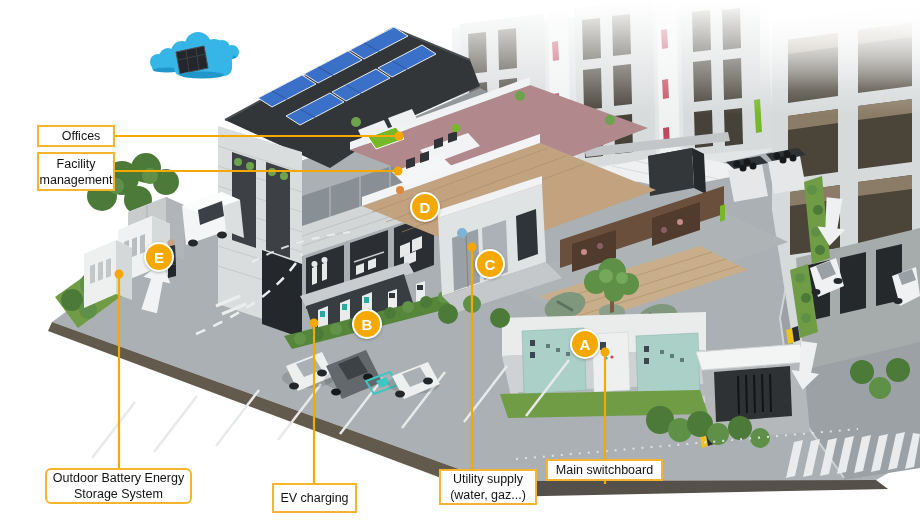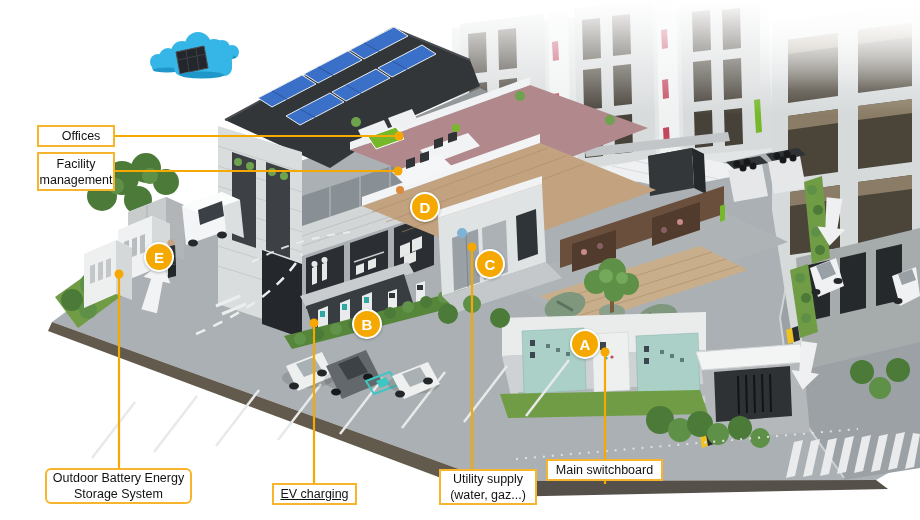--- a/index.html
+++ b/index.html
@@ -532,21 +532,21 @@
     <line class="leader" x1="605" y1="484" x2="605" y2="352"></line>
     <circle class="leader-dot" cx="605" cy="352" r="4.5"></circle>
   </g>
 </svg>
 
 <div class="callout" style="left:37px;top:125px;width:78px;height:22px;padding-left:13px;">Offices</div>
 <div class="callout" style="left:37px;top:152px;width:78px;height:39px;">Facility
 management</div>
 <div class="callout" style="left:45px;top:468px;width:147px;height:36px;border-radius:6px;">Outdoor Battery Energy
 Storage System</div>
-<div class="callout" style="left:272px;top:483px;width:85px;height:22px;text-decoration:underline;">EV charging</div>
+<div class="callout" style="left:272px;top:483px;width:85px;height:30px;">EV charging</div>
 <div class="callout" style="left:423px;top:469px;width:98px;height:36px;margin-left:16px;">Utility supply
 (water, gaz...)</div>
 <div class="callout" style="left:546px;top:459px;width:117px;height:22px;">Main switchboard</div>
 
 <div class="marker" style="left:585px;top:344px;">A</div>
 <div class="marker" style="left:367px;top:324px;">B</div>
 <div class="marker" style="left:490px;top:264px;">C</div>
 <div class="marker" style="left:425px;top:207px;">D</div>
 <div class="marker" style="left:159px;top:257px;">E</div>
 

